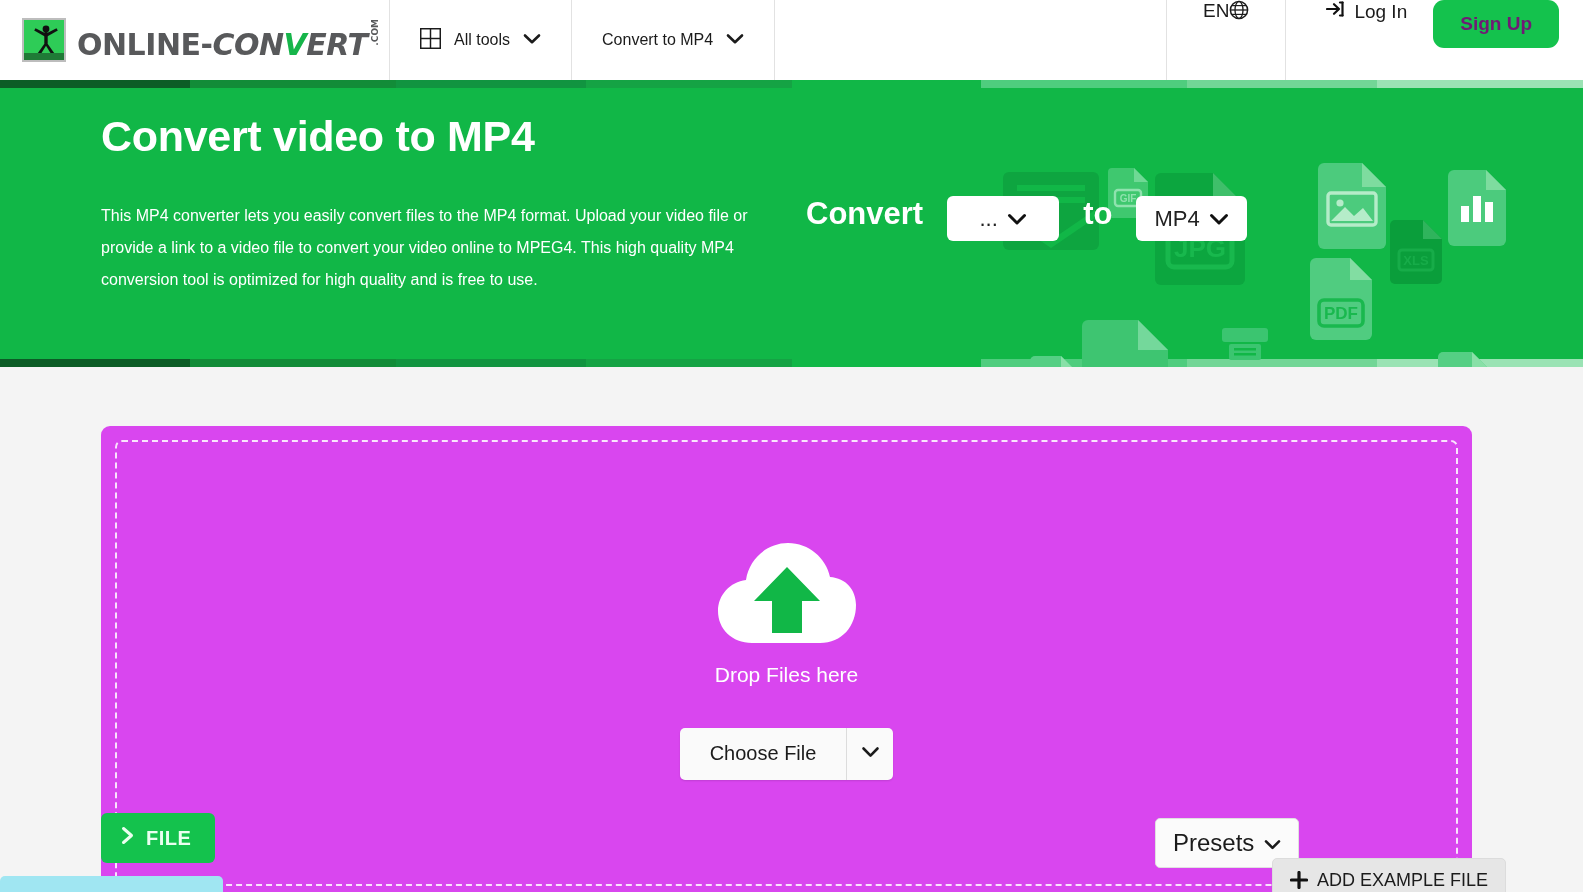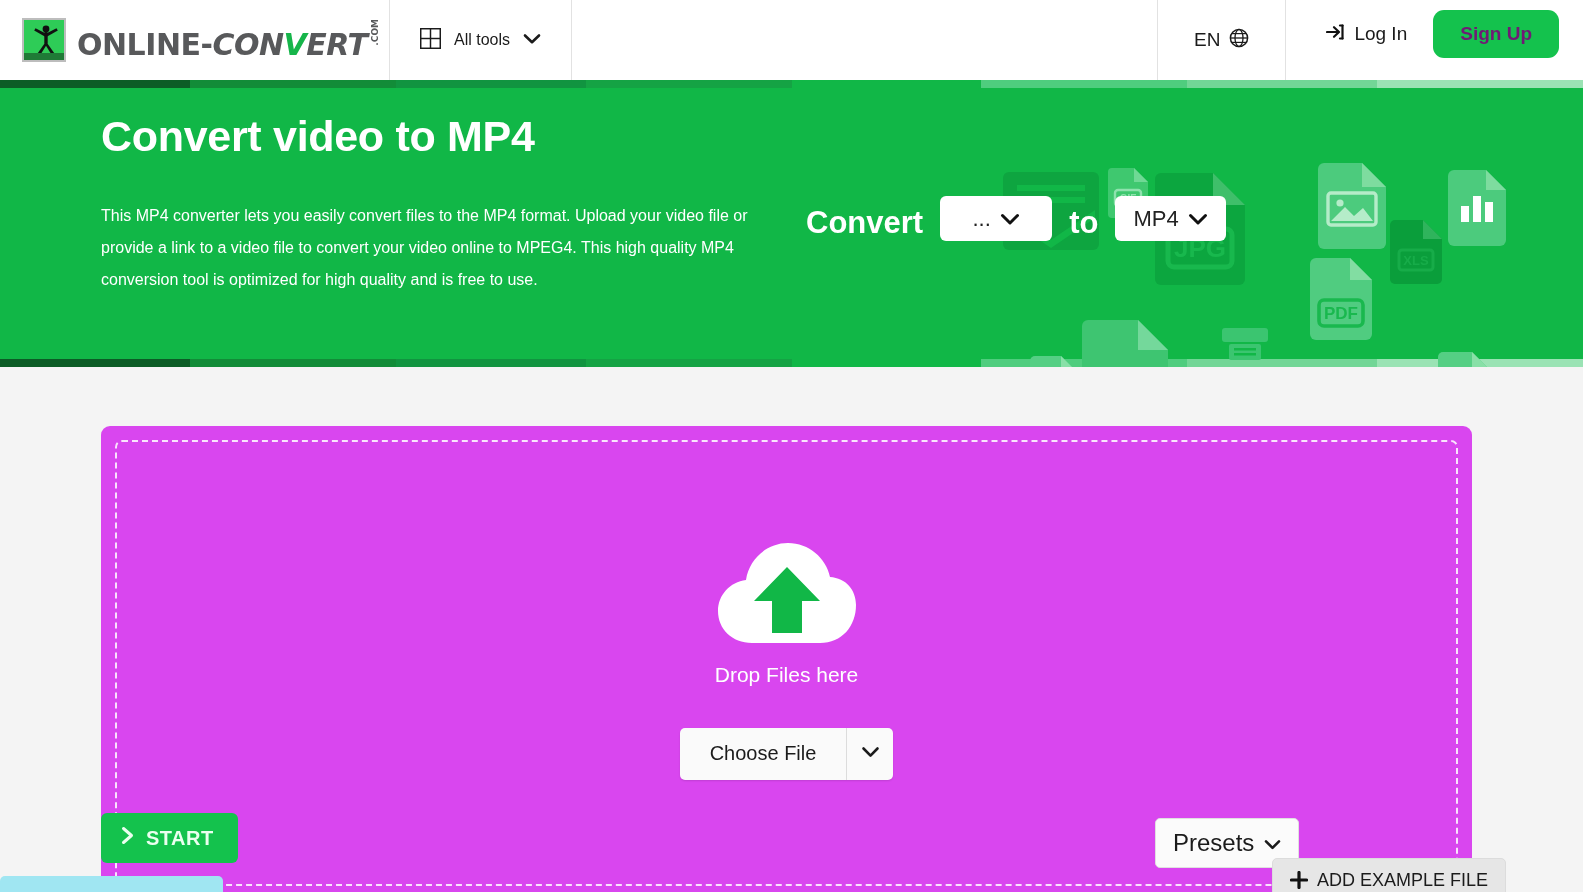--- a/index.html
+++ b/index.html
@@ -50,26 +50,26 @@
 
   .nav-item {
     display: flex; align-items: center; justify-content: center;
     gap: 13px; padding: 0 30px;
     font-size: 16px; color: #1b1b1b;
     border-right: 1px solid #e2e2e2;
     cursor: pointer; white-space: nowrap;
   }
   .nav-spacer { flex: 1; border-right: 1px solid #e2e2e2; }
   .lang-cell {
-    display: flex; align-items: center; gap: 9px;
-    padding: 13px 36px; font-size: 19px; color: #1b1b1b;
+    display: flex; align-items: flex-start; 
+    padding: 0 36px; font-size: 19px; color: #1b1b1b;
     border-right: 1px solid #e2e2e2; cursor: pointer;
   }
   .right-cell {
-    display: flex; align-items: center; gap: 26px;
+    display: flex; align-items: flex-start; gap: 26px;
     padding: 0 24px 12px 40px;
   }
   .login-link {
     display: flex; align-items: center; gap: 8px;
     font-size: 19px; color: #1b1b1b; cursor: pointer; white-space: nowrap;
   }
   .signup-btn {
     background: #14c24d; color: #701a75;
     font-size: 19px; font-weight: bold;
     padding: 13px 27px; border-radius: 11px;
@@ -109,21 +109,21 @@
     font-size: 43px; font-weight: bold; color: #ffffff;
     letter-spacing: -0.3px;
   }
   .hero-desc {
     position: absolute; left: 101px; top: 120px;
     width: 680px;
     font-size: 16px; color: #ffffff; line-height: 32px;
   }
   .convert-row {
     position: absolute; left: 806px; top: 116px;
-    display: flex; align-items: flex-end; gap: 17px;
+    display: flex; align-items: flex-start; gap: 24px;
   }
   .convert-label {
     font-size: 31px; font-weight: bold; color: #ffffff;
   }
   .fmt-select {
     background: #ffffff; border-radius: 6px;
     height: 45px; min-width: 56px;
     display: flex; align-items: center; justify-content: center;
     gap: 9px; padding: 0 18px;
     font-size: 22px; color: #222; cursor: pointer;
@@ -231,20 +231,28 @@
       </svg>
     </span>
     <span>All tools</span>
     <span class="chev">
       <svg width="18" height="12" viewBox="0 0 18 12" aria-hidden="true">
         <path d="M2 2.5 L9 9.2 L16 2.5" fill="none" stroke="#1b1b1b" stroke-width="2.6" stroke-linecap="round" stroke-linejoin="round"></path>
       </svg>
     </span>
   </div>
 
+  <div class="nav-item">
+    <span>Convert to MP4</span>
+    <span class="chev">
+      <svg width="18" height="12" viewBox="0 0 18 12" aria-hidden="true">
+        <path d="M2 2.5 L9 9.2 L16 2.5" fill="none" stroke="#1b1b1b" stroke-width="2.6" stroke-linecap="round" stroke-linejoin="round"></path>
+      </svg>
+    </span>
+  </div>
 
   <div class="nav-spacer"></div>
 
   <div class="lang-cell">
     <span>EN</span>
     <span>
       <svg width="20" height="20" viewBox="0 0 20 20" aria-hidden="true">
         <circle cx="10" cy="10" r="8.6" fill="none" stroke="#1b1b1b" stroke-width="1.5"></circle>
         <ellipse cx="10" cy="10" rx="4" ry="8.6" fill="none" stroke="#1b1b1b" stroke-width="1.3"></ellipse>
         <line x1="1.4" y1="10" x2="18.6" y2="10" stroke="#1b1b1b" stroke-width="1.3"></line>
@@ -408,21 +416,21 @@
     </div>
   </div>
 </div>
 
 <button class="start-btn">
   <span>
     <svg width="14" height="19" viewBox="0 0 14 19" aria-hidden="true">
       <path d="M2.5 2.5 L10.5 9.5 L2.5 16.5" fill="none" stroke="#eaffef" stroke-width="3" stroke-linecap="round" stroke-linejoin="round"></path>
     </svg>
   </span>
-  <span>START</span>
+  <span>FILE</span>
 </button>
 
 <div class="presets-btn">
   <span>Presets</span>
   <span>
     <svg width="17" height="12" viewBox="0 0 17 12" aria-hidden="true">
       <path d="M2 2.3 L8.5 8.8 L15 2.3" fill="none" stroke="#1b1b1b" stroke-width="2.6" stroke-linecap="round" stroke-linejoin="round"></path>
     </svg>
   </span>
 </div>

